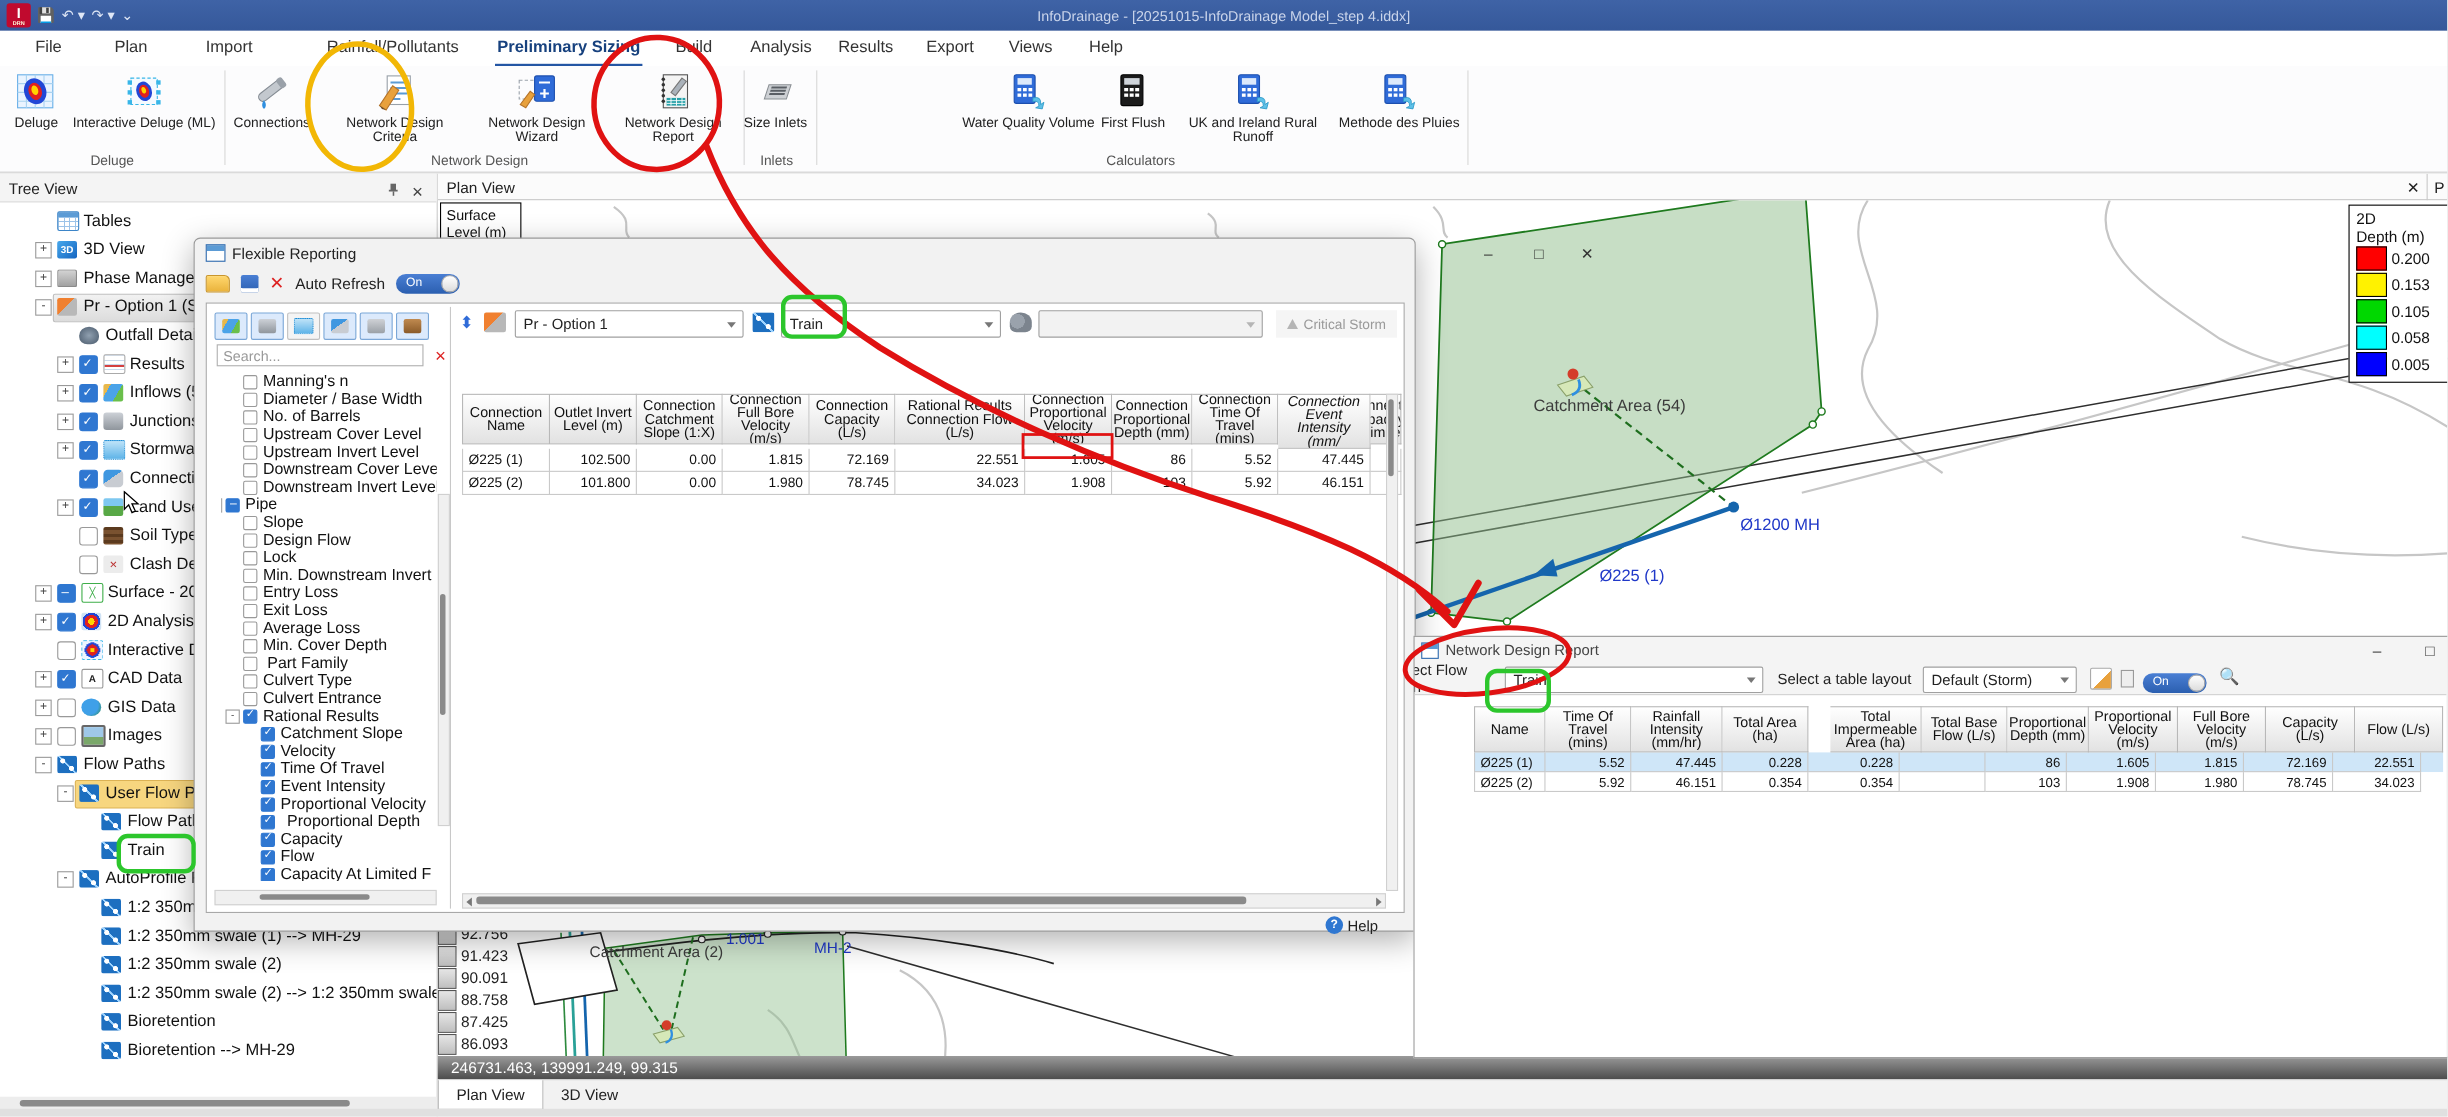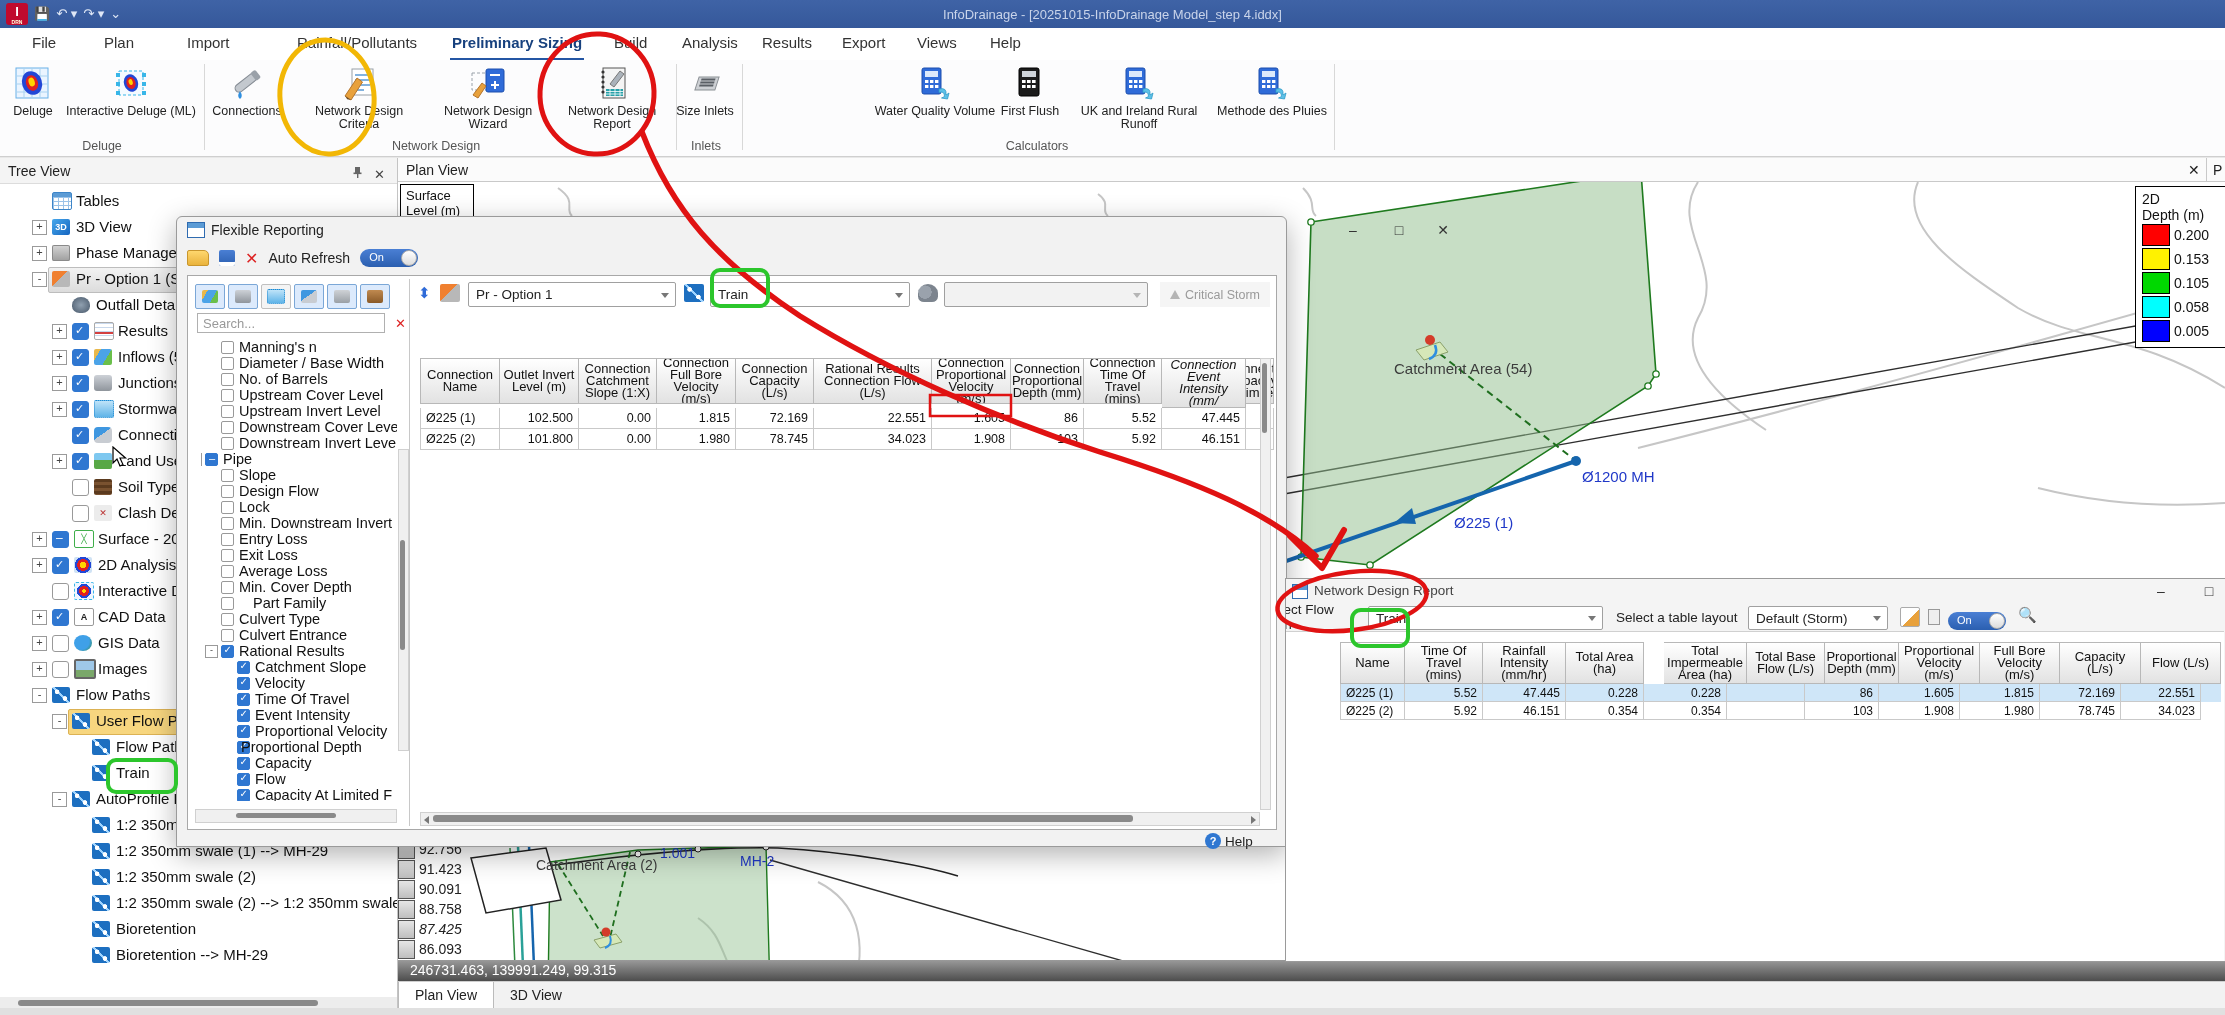--- a/index.html
+++ b/index.html
@@ -625,21 +625,21 @@
     </div>
   <div class="elevcell" style="left: 0px; top: 682px;"></div>
       <div class="elevnum" style="left: 21px; top: 683px;">92.756</div>
       <div class="elevcell" style="left: 0px; top: 702px;"></div>
       <div class="elevnum" style="left: 21px; top: 703px;">91.423</div>
       <div class="elevcell" style="left: 0px; top: 722px;"></div>
       <div class="elevnum" style="left: 21px; top: 723px;">90.091</div>
       <div class="elevcell" style="left: 0px; top: 742px;"></div>
       <div class="elevnum" style="left: 21px; top: 743px;">88.758</div>
       <div class="elevcell" style="left: 0px; top: 762px;"></div>
-      <div class="elevnum" style="left: 21px; top: 763px; font-style: italic;">87.425</div>
+      <div class="elevnum" style="left: 21px; top: 763px;">87.425</div>
       <div class="elevcell" style="left: 0px; top: 782px;"></div>
       <div class="elevnum" style="left: 21px; top: 783px;">86.093</div>
     </div>
 
   <div id="coordbar" class="abs"><span>246731.463, 139991.249, 99.315</span></div>
   <div id="viewtabs" class="abs">
       <div class="vtab active">Plan View</div>
       <div class="vtab">3D View</div>
     </div>
   <div id="bottomstrip" class="abs"></div>
@@ -751,21 +751,21 @@
             <div class="crow">
               <span class="ccb " style="left: 20px; top: 1.5px;"></span>
               <span class="clabel" style="left: 38px;">Average Loss</span>
             </div>
             <div class="crow">
               <span class="ccb " style="left: 20px; top: 1.5px;"></span>
               <span class="clabel" style="left: 38px;">Min. Cover Depth</span>
             </div>
             <div class="crow">
               <span class="ccb " style="left: 20px; top: 1.5px;"></span>
-              <span class="clabel" style="left: 52px;">Part Family</span>
+              <span class="clabel" style="left: 42px;">Part Family</span>
             </div>
             <div class="crow">
               <span class="ccb " style="left: 20px; top: 1.5px;"></span>
               <span class="clabel" style="left: 38px;">Culvert Type</span>
             </div>
             <div class="crow">
               <span class="ccb " style="left: 20px; top: 1.5px;"></span>
               <span class="clabel" style="left: 38px;">Culvert Entrance</span>
             </div>
             <div class="crow">
@@ -788,21 +788,21 @@
             <div class="crow">
               <span class="ccb on" style="left: 36px; top: 1.5px;"></span>
               <span class="clabel" style="left: 54px;">Event Intensity</span>
             </div>
             <div class="crow">
               <span class="ccb on" style="left: 36px; top: 1.5px;"></span>
               <span class="clabel" style="left: 54px;">Proportional Velocity</span>
             </div>
             <div class="crow">
               <span class="ccb on" style="left: 36px; top: 1.5px;"></span>
-              <span class="clabel" style="left: 40px; text-align: right;">Proportional Depth</span>
+              <span class="clabel" style="left: 60px; text-align: right;">Proportional Depth</span>
             </div>
             <div class="crow">
               <span class="ccb on" style="left: 36px; top: 1.5px;"></span>
               <span class="clabel" style="left: 54px;">Capacity</span>
             </div>
             <div class="crow">
               <span class="ccb on" style="left: 36px; top: 1.5px;"></span>
               <span class="clabel" style="left: 54px;">Flow</span>
             </div>
             <div class="crow">

